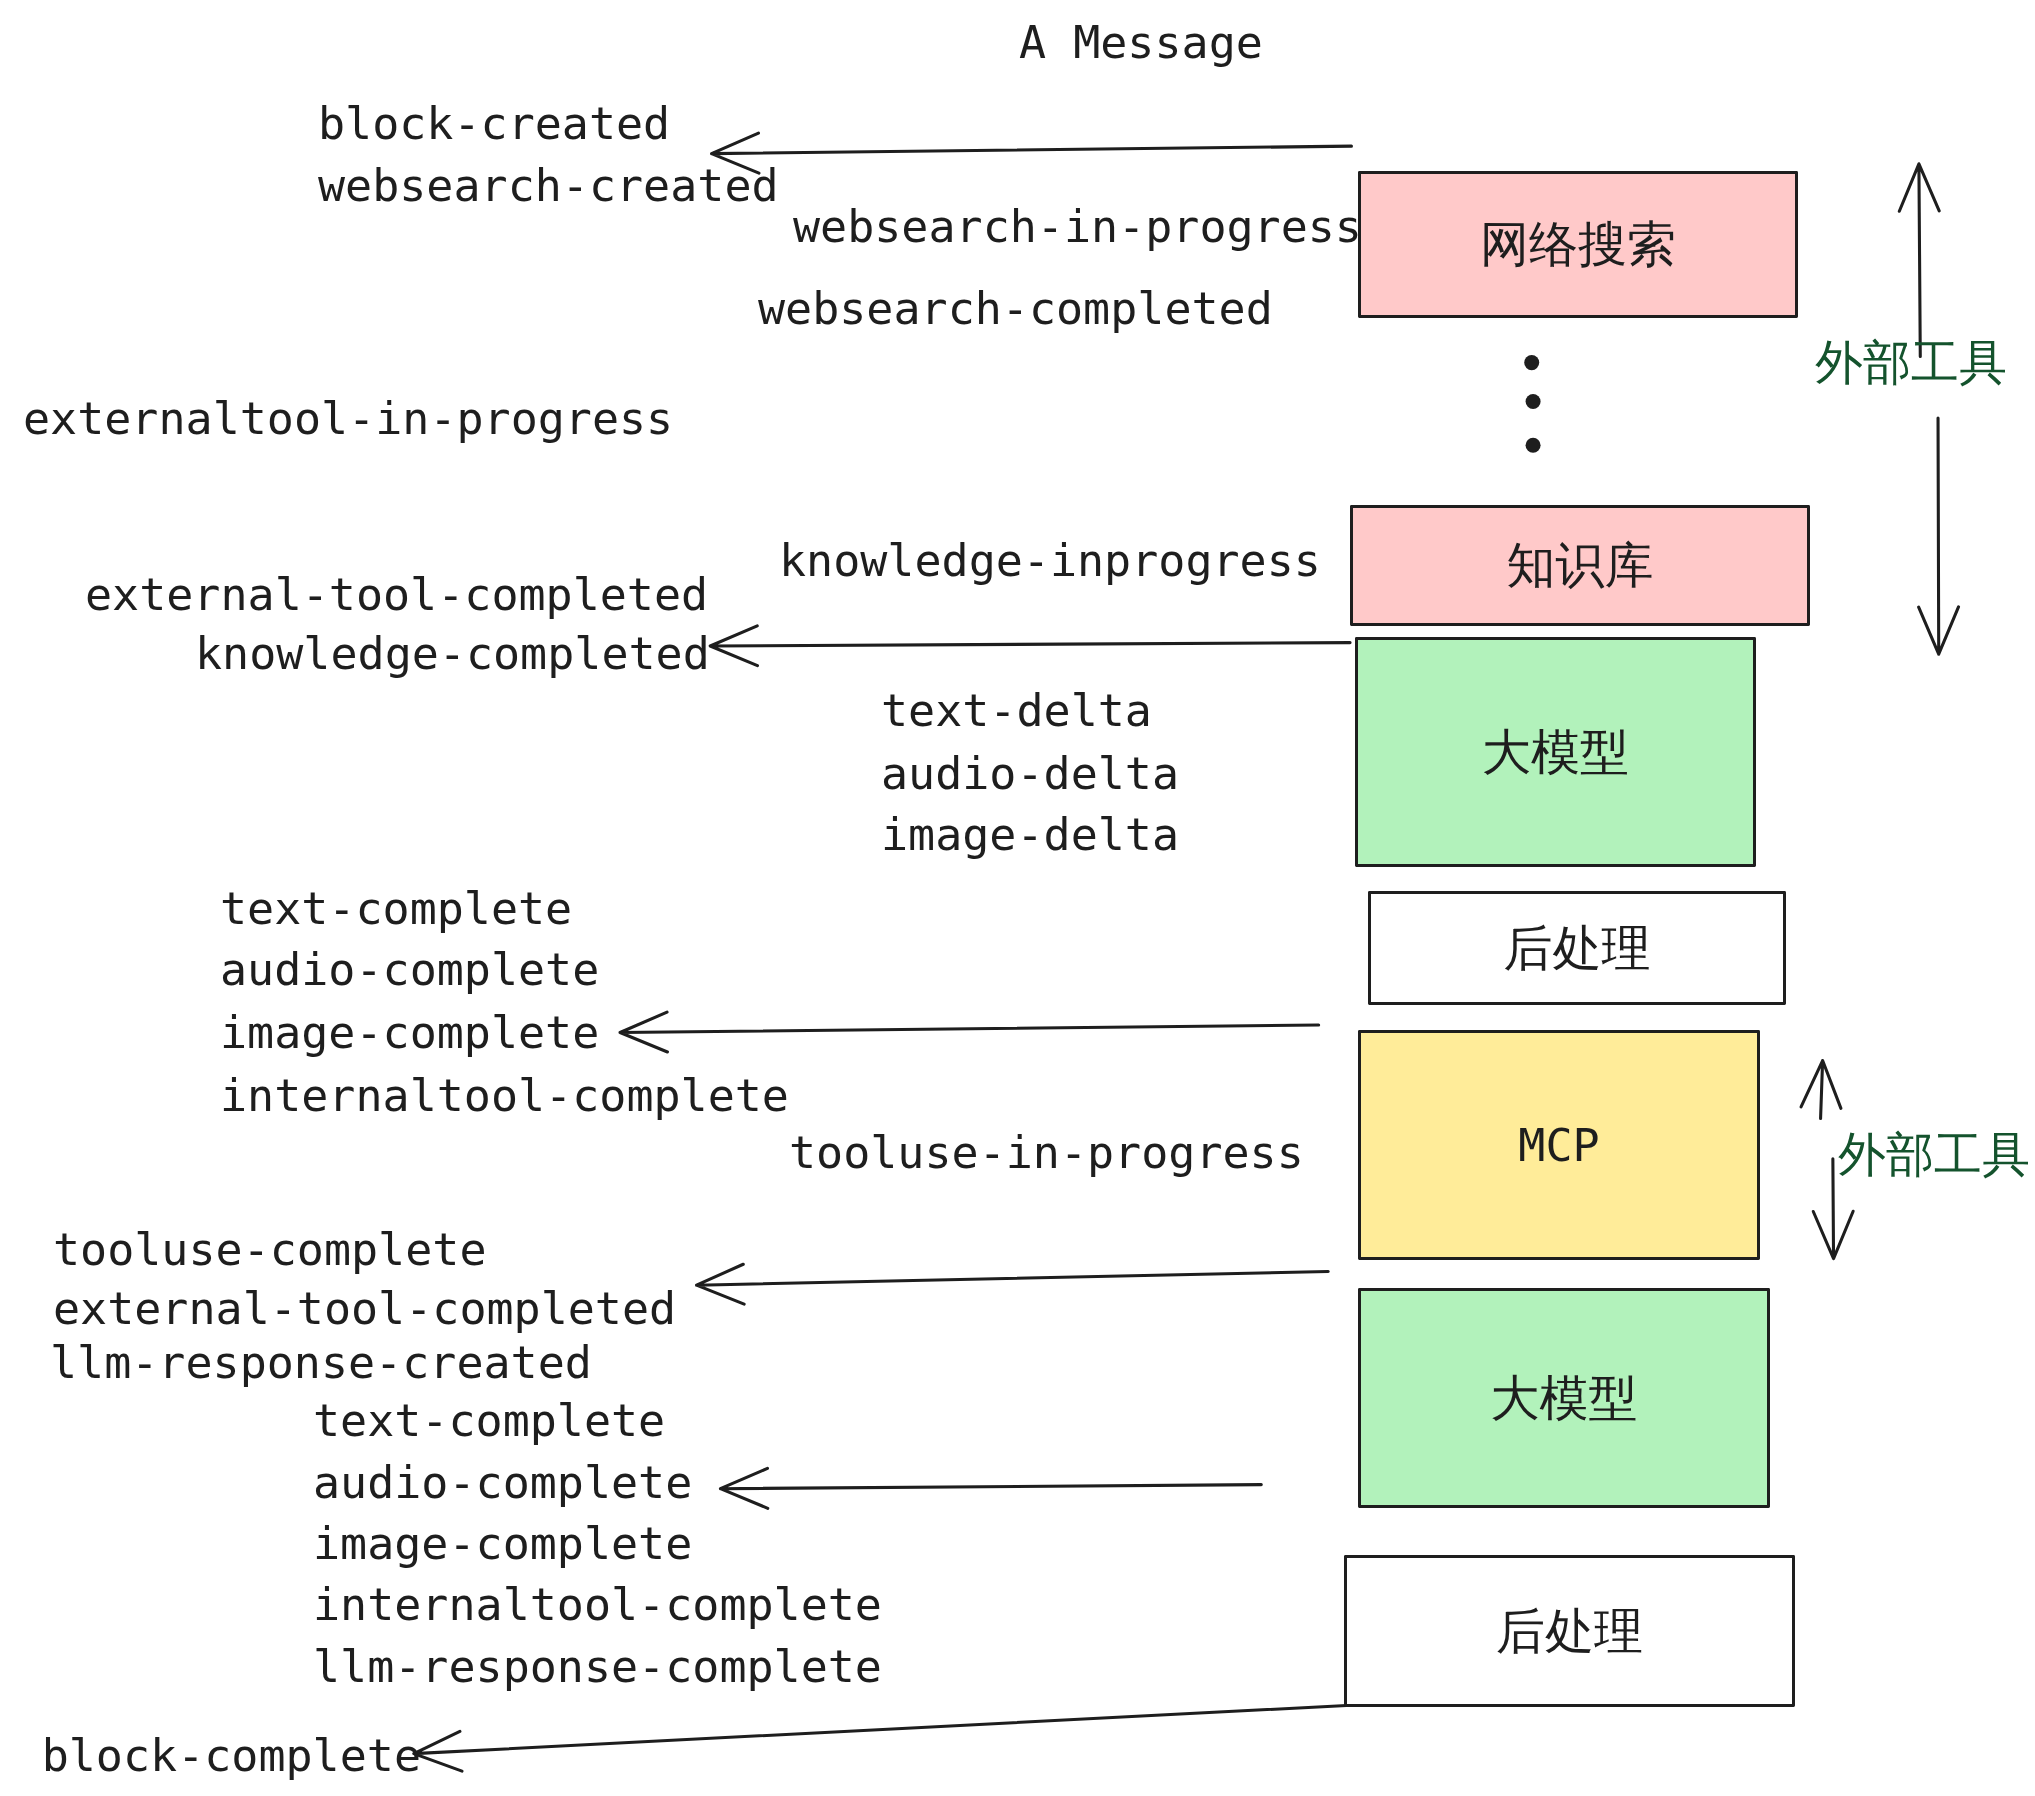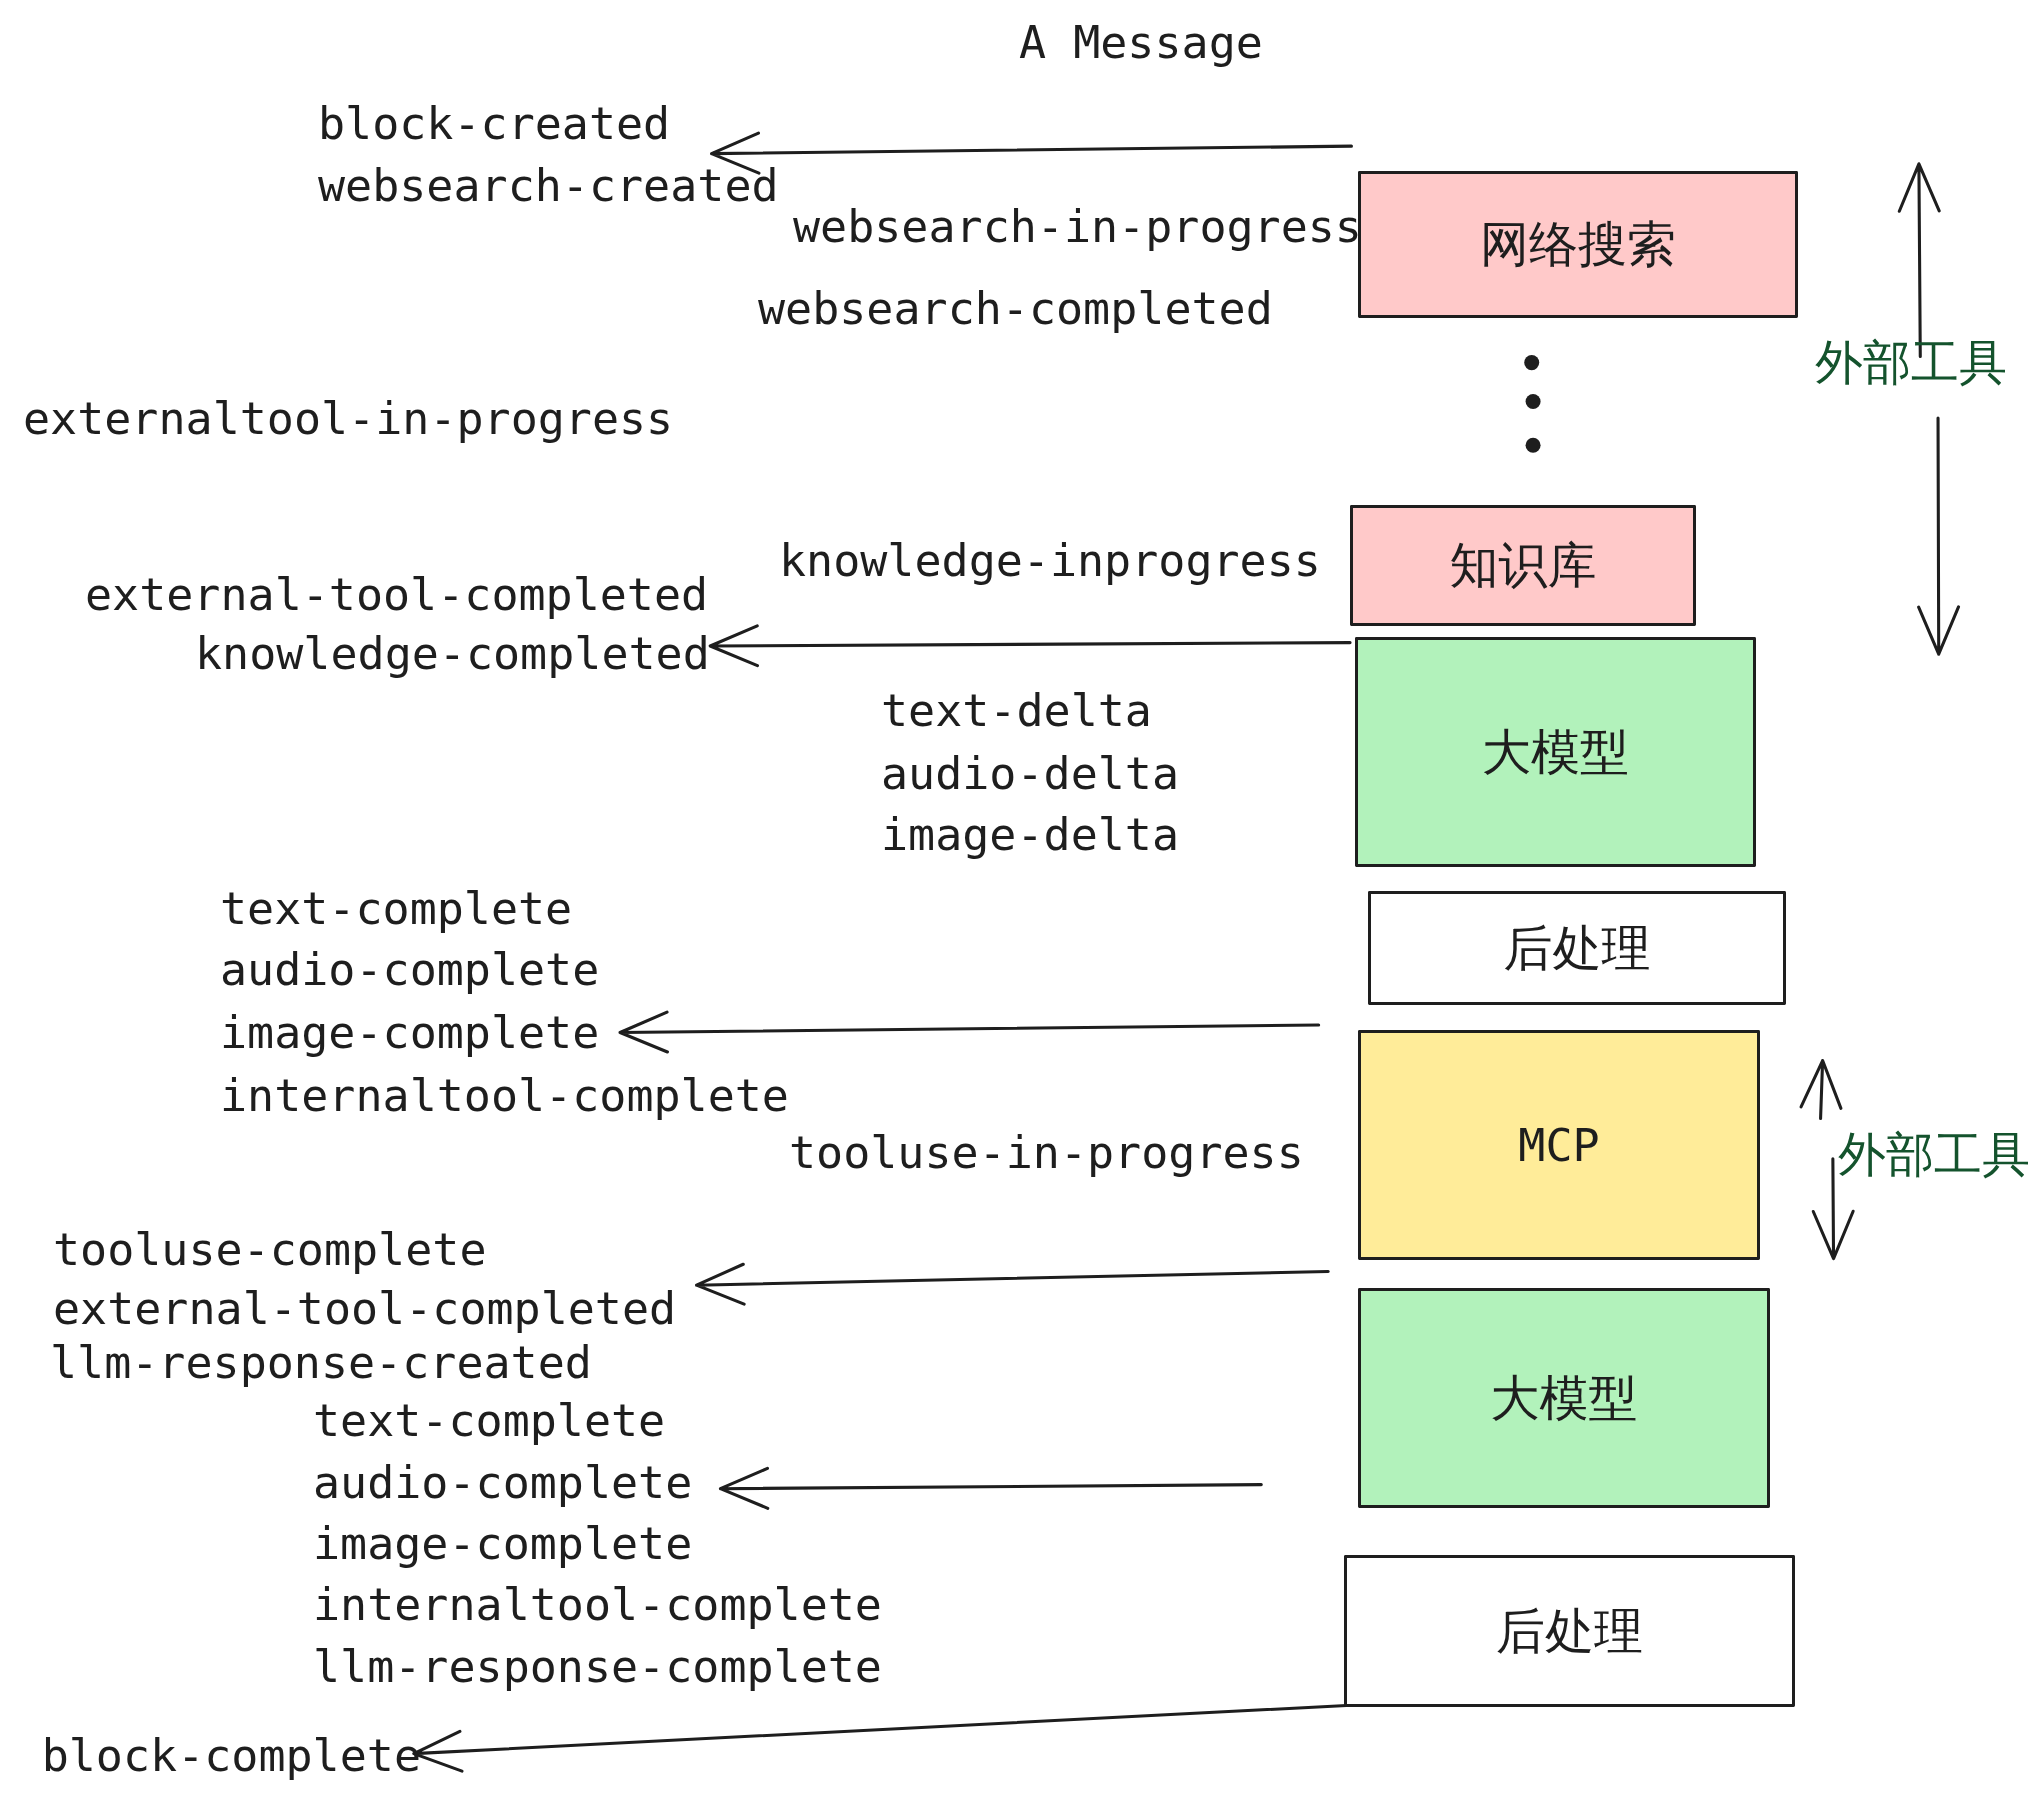--- a/index.html
+++ b/index.html
@@ -79,21 +79,21 @@
       <path d="M 2666 1638 L 2669 1553 M 2695.8 1623.1 L 2669 1553 L 2637.4 1621.0" fill="none" stroke="#1e1e1e" stroke-width="4.5" stroke-linecap="round" stroke-linejoin="round"></path>
       <path d="M 2684 1697 L 2685 1843 M 2655.3 1774.1 L 2685 1843 L 2713.7 1773.7" fill="none" stroke="#1e1e1e" stroke-width="4.5" stroke-linecap="round" stroke-linejoin="round"></path>
       <circle cx="2243" cy="531" r="11" fill="#1e1e1e"></circle>
       <circle cx="2245" cy="588" r="11" fill="#1e1e1e"></circle>
       <circle cx="2245" cy="652" r="11" fill="#1e1e1e"></circle>
     </svg>
   <div id="boxes-layer">
       <div class="node-box" style="left: 1358px; top: 171px; width: 440px; height: 147px; background: rgb(255, 201, 201);">
         <span class="node-label">网络搜索</span>
       </div>
-      <div class="node-box" style="left: 1350px; top: 505px; width: 346px; height: 121px; background: rgb(255, 201, 201);">
+      <div class="node-box" style="left: 1350px; top: 505px; width: 460px; height: 121px; background: rgb(255, 201, 201);">
         <span class="node-label">知识库</span>
       </div>
       <div class="node-box" style="left: 1355px; top: 637px; width: 401px; height: 230px; background: rgb(178, 242, 187);">
         <span class="node-label">大模型</span>
       </div>
       <div class="node-box" style="left: 1368px; top: 891px; width: 418px; height: 114px; background: rgb(255, 255, 255);">
         <span class="node-label">后处理</span>
       </div>
       <div class="node-box" style="left: 1358px; top: 1030px; width: 402px; height: 230px; background: rgb(255, 236, 153);">
         <span class="node-label mono">MCP</span>

